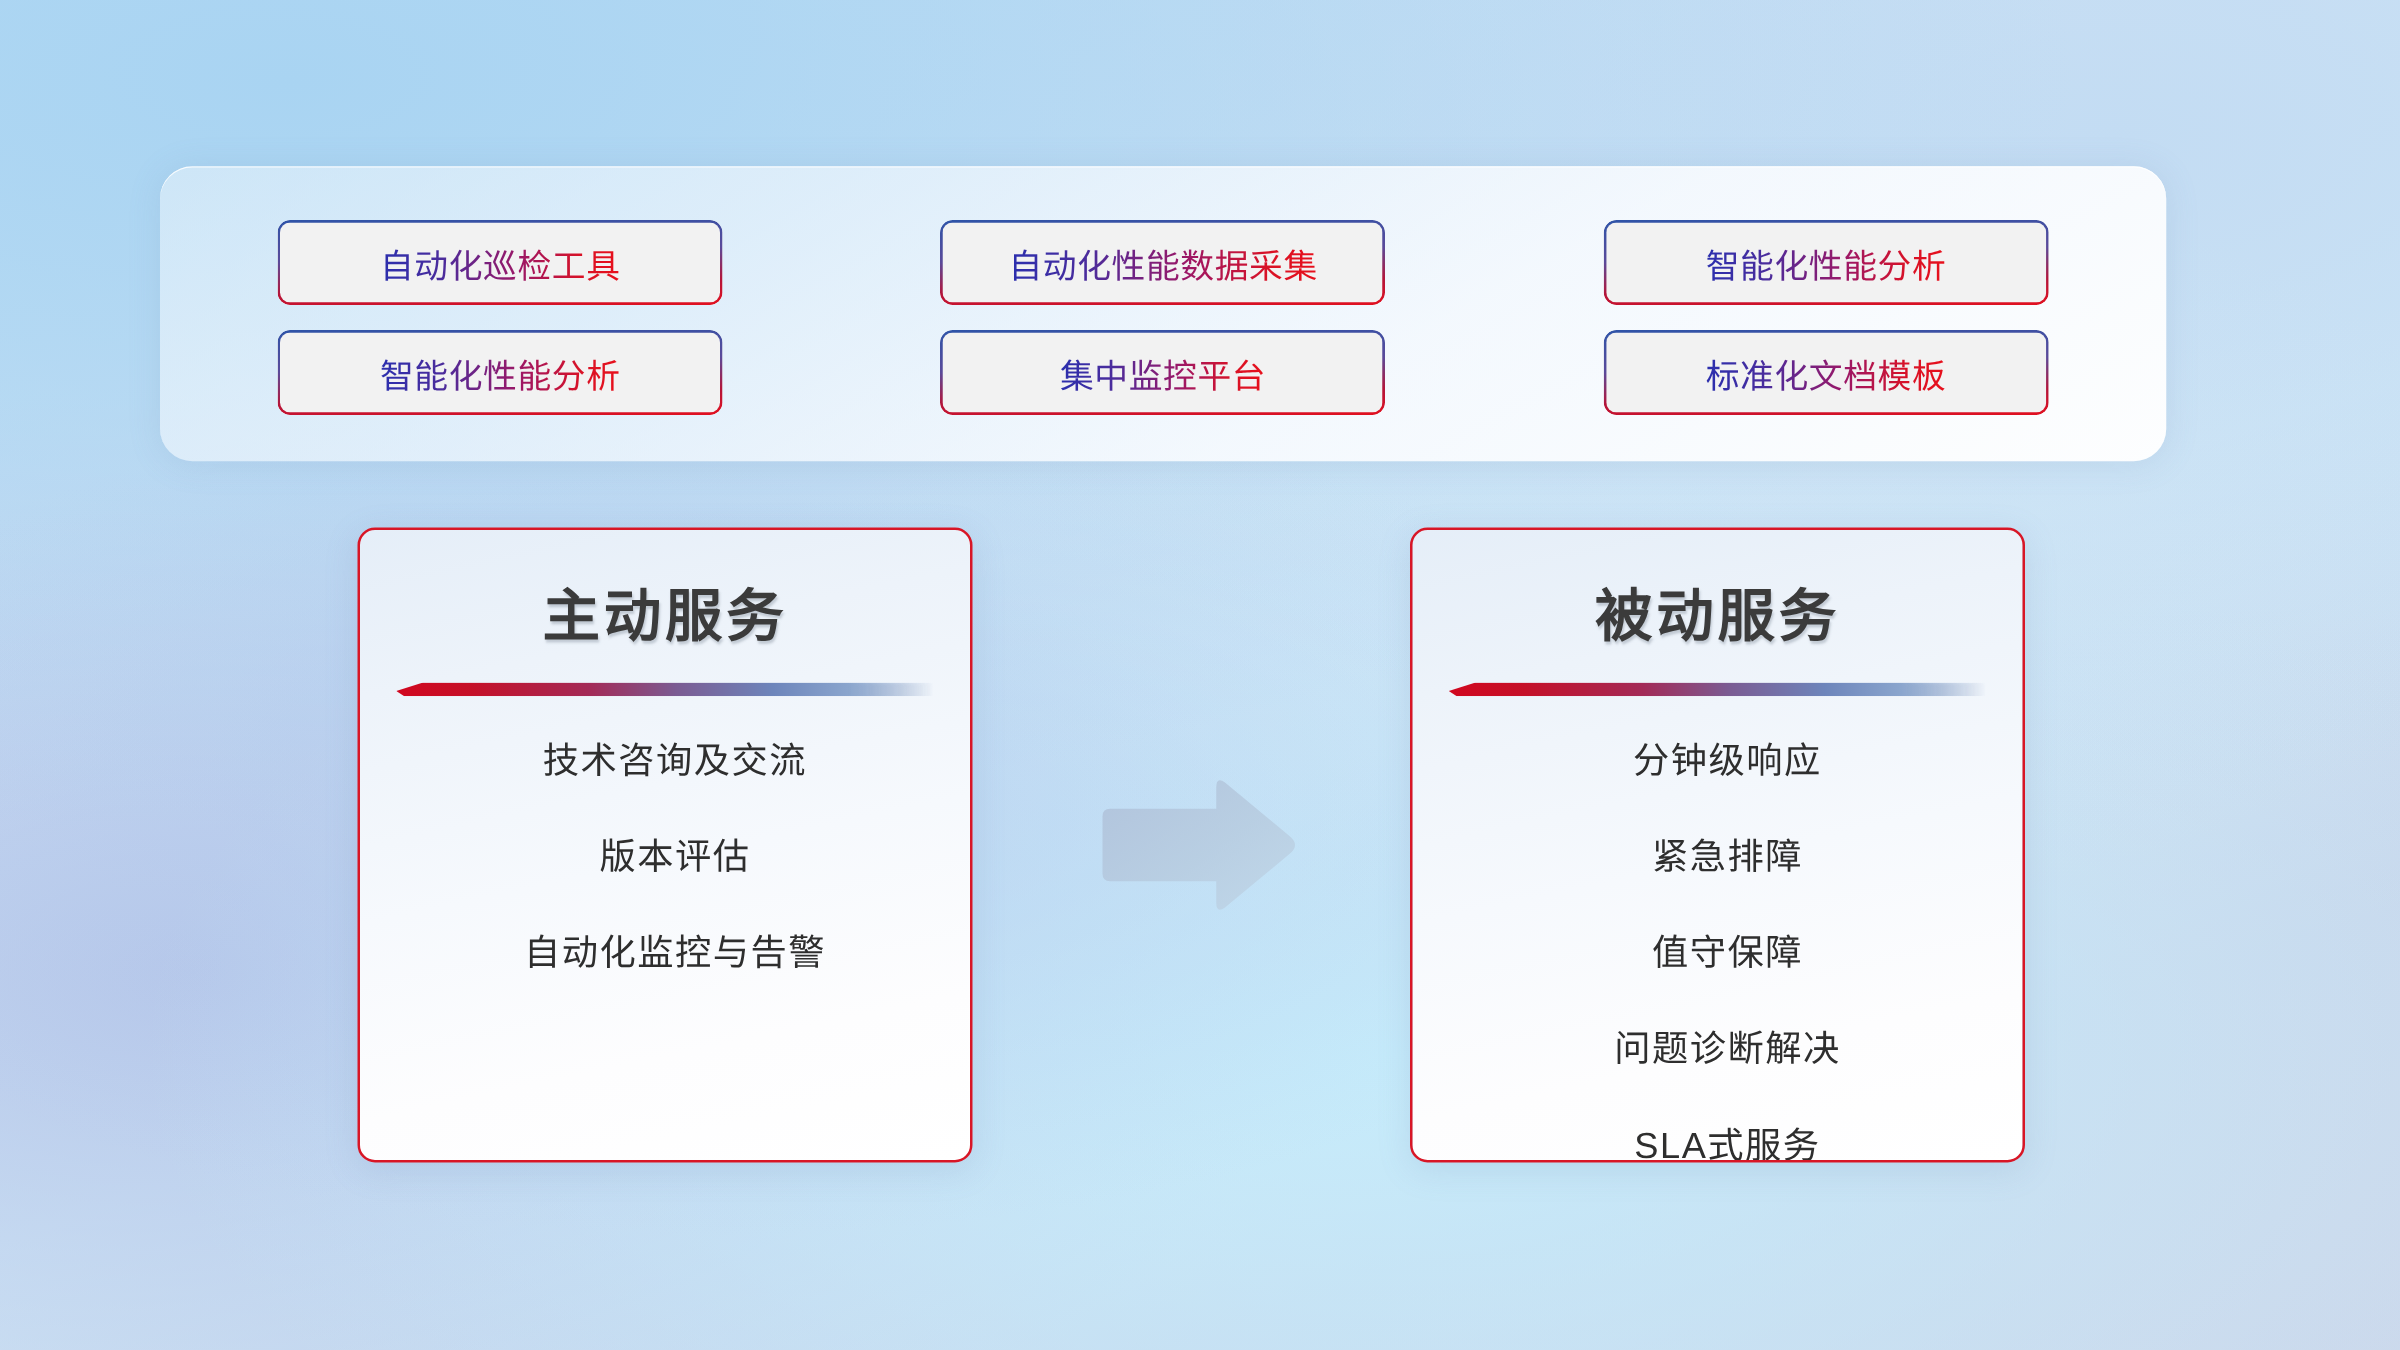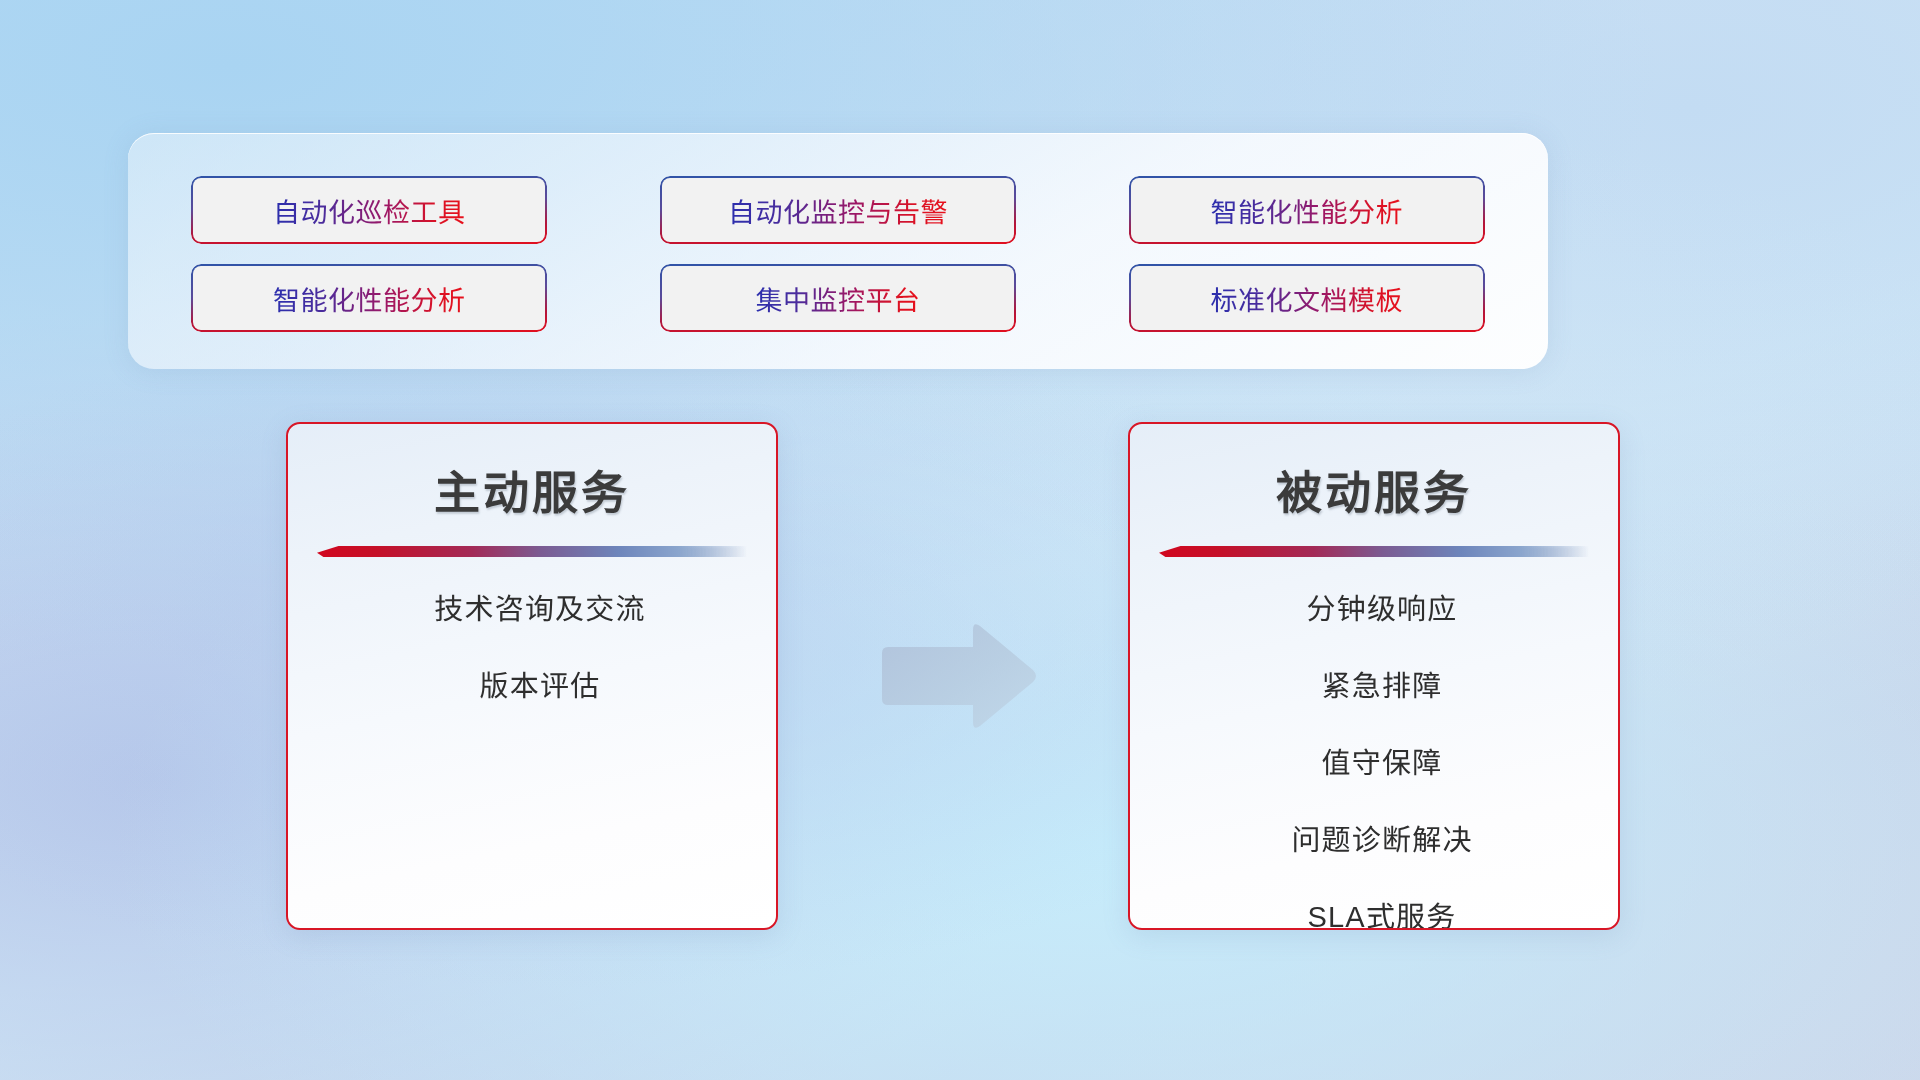--- a/index.html
+++ b/index.html
@@ -37,21 +37,21 @@
       radial-gradient(50% 40% at 70% 40%, rgba(205,228,246,.5) 0%, rgba(205,228,246,0) 72%);
   }
 
   #stage { position: absolute; inset: 0; }
 
   
   #capability-panel {
     position: absolute;
     left: 128px;
     top: 133px;
-    width: 1420px;
+    width: 1605px;
     height: 236px;
     border-radius: 26px;
     background: linear-gradient(150deg,
         rgba(255,255,255,.40) 0%,
         rgba(238,246,253,.72) 28%,
         rgba(250,252,255,.88) 62%,
         rgba(255,255,255,.96) 100%);
     box-shadow:
       0 2px 26px rgba(110,140,185,.16),
       inset 0 1px 0 rgba(255,255,255,.85);
@@ -183,21 +183,21 @@
 
 <div id="backdrop"></div>
 
 <div id="stage">
 
   <section id="capability-panel">
     <div class="pill">
       <span class="pill-label">自动化巡检工具</span>
     </div>
     <div class="pill">
-      <span class="pill-label">自动化监控与告警</span>
+      <span class="pill-label">自动化性能数据采集</span>
     </div>
     <div class="pill">
       <span class="pill-label">智能化性能分析</span>
     </div>
     <div class="pill">
       <span class="pill-label">智能化性能分析</span>
     </div>
     <div class="pill">
       <span class="pill-label">集中监控平台</span>
     </div>
@@ -205,20 +205,21 @@
       <span class="pill-label">标准化文档模板</span>
     </div>
   </section>
 
   <section class="service-card" id="card-proactive">
     <h2 class="card-title">主动服务</h2>
     <div class="card-divider"></div>
     <ul class="card-list">
       <li>技术咨询及交流</li>
       <li>版本评估</li>
+      <li>自动化监控与告警</li>
     </ul>
   </section>
 
   <div id="flow-arrow">
     <svg viewBox="0 0 164 112" xmlns="http://www.w3.org/2000/svg" aria-hidden="true">
       <defs>
         <linearGradient id="arrowGrad" x1="0" y1="0" x2="1" y2="1">
           <stop offset="0%" stop-color="#aebfd8" stop-opacity="0.85"></stop>
           <stop offset="55%" stop-color="#b6cade" stop-opacity="0.80"></stop>
           <stop offset="100%" stop-color="#bfd3e4" stop-opacity="0.72"></stop>

